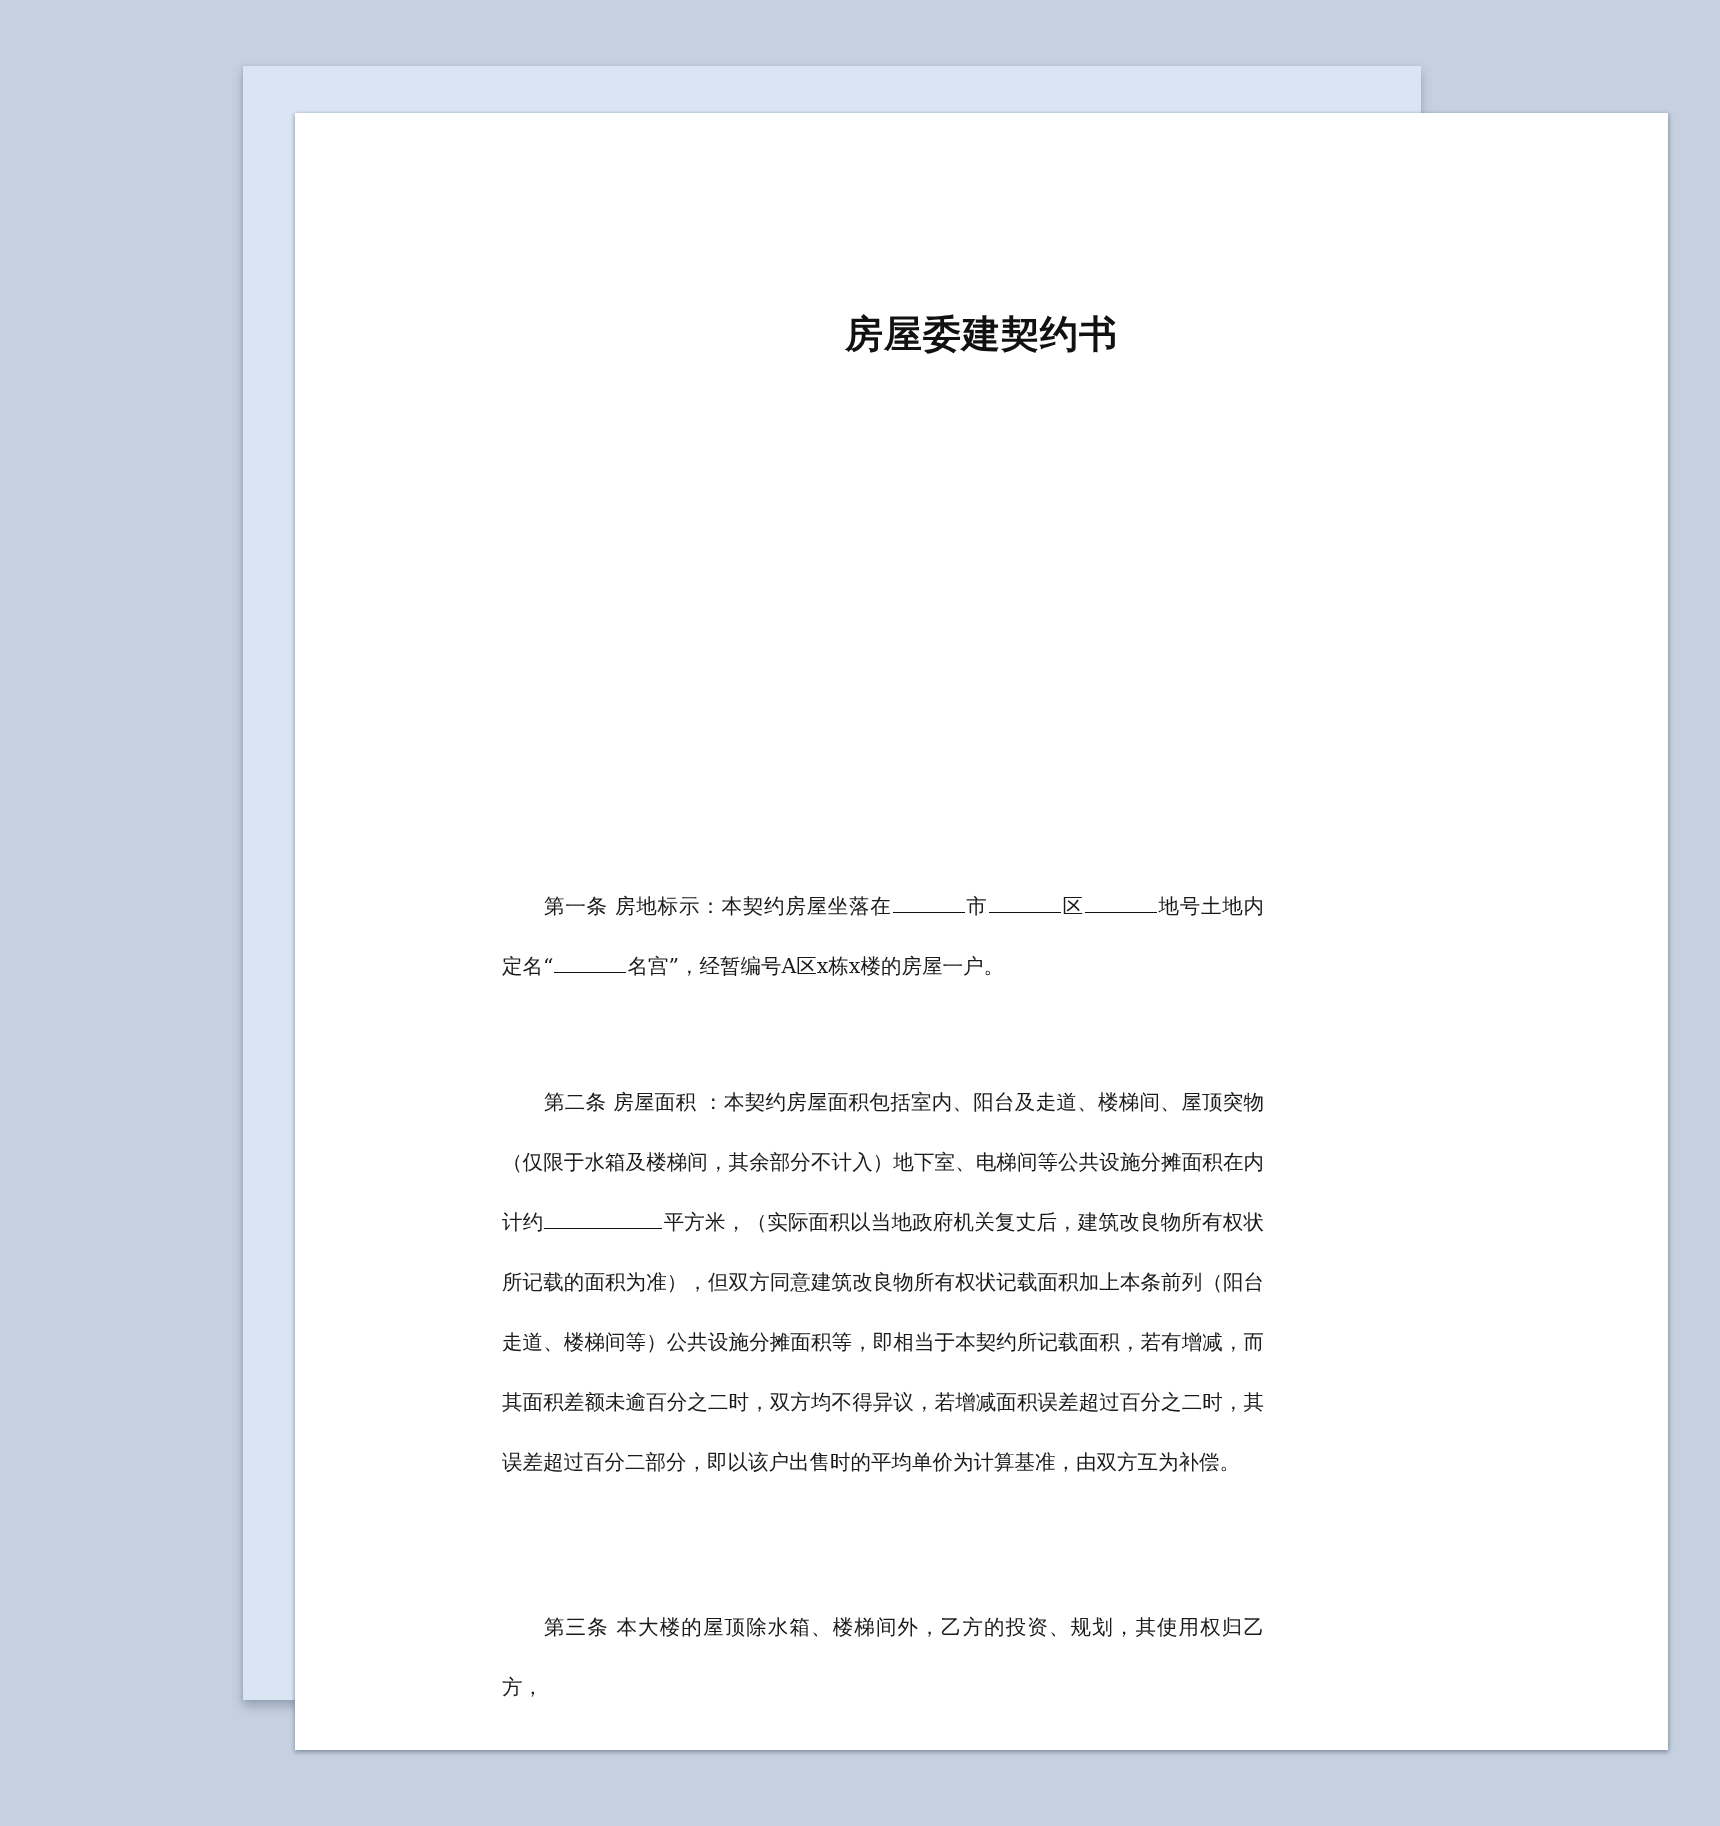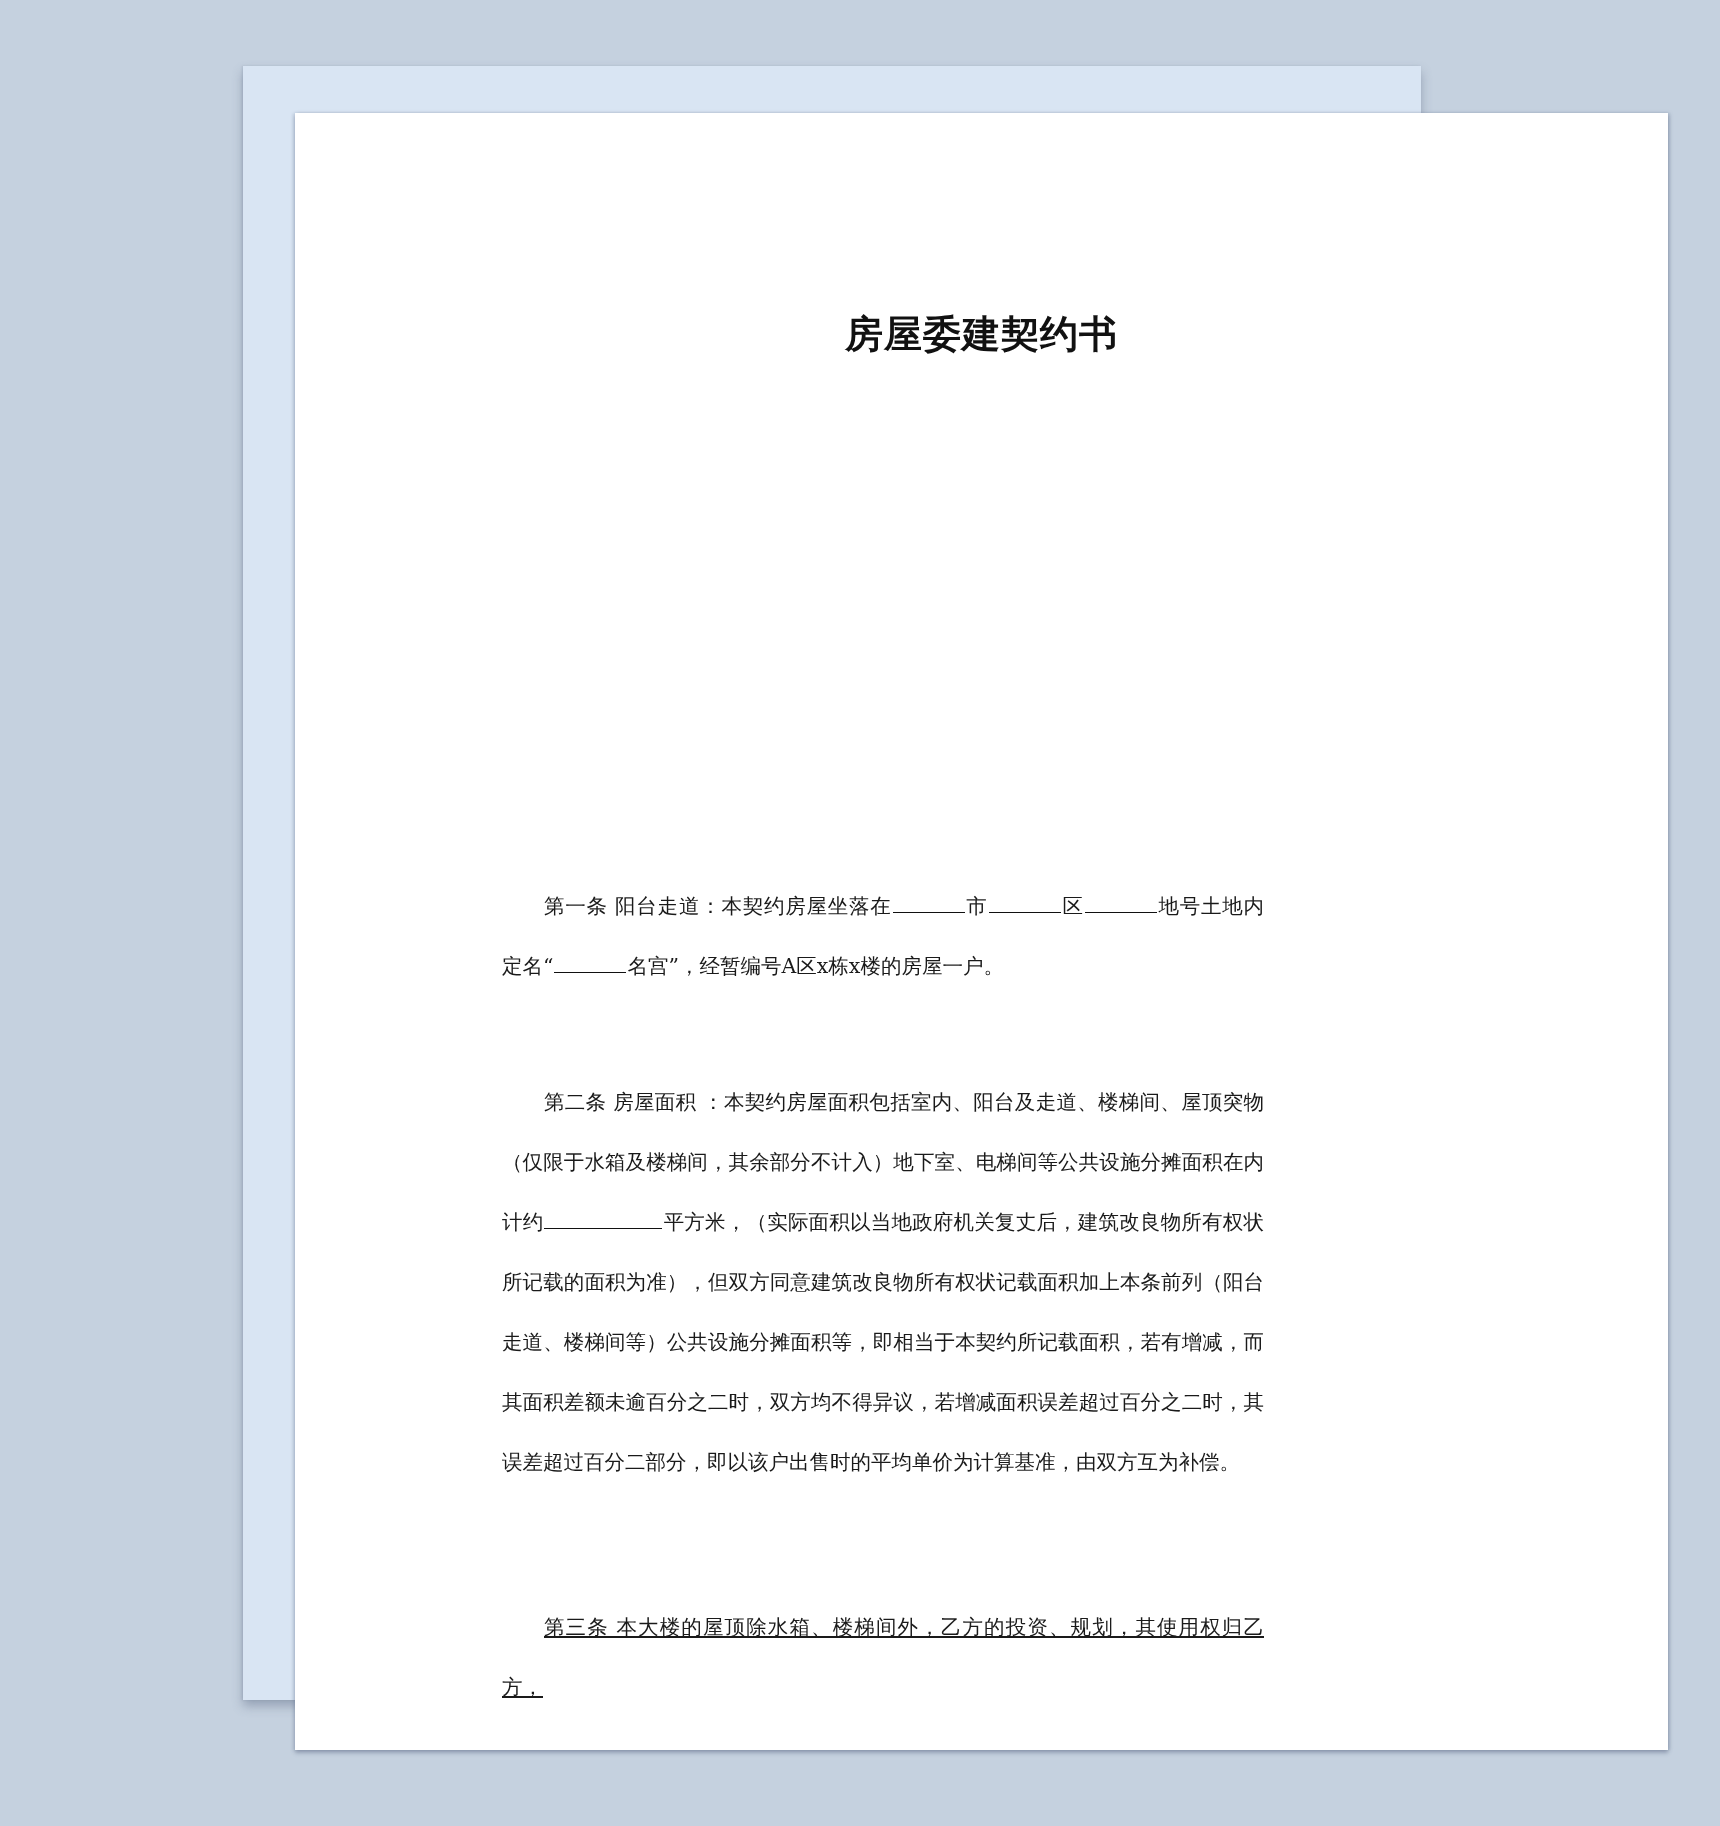--- a/index.html
+++ b/index.html
@@ -64,33 +64,33 @@
       border-bottom: 1.5px solid #111;
       height: 1.05em;
       vertical-align: baseline;
       margin: 0 1px;
     }
     .blank.w-long { width: 118px; }
     .blank.w-mid { width: 72px; }
     .p1 { top: 523px; }
     .p2 { top: 763px; }
     .p3 { top: 959px; }
-    .p4 { top: 1484px; text-decoration: underline; }
+    .p4 { top: 1484px; }
   </style>
 </head>
 <body>
 
 <div class="back-page"></div>
 
 <div class="front-page">
   <h1 class="doc-title">房屋委建契约书</h1>
 
 
   <div class="body-text p2">
-    <p class="para"><span>第一条  阳台走道：本契约房屋坐落在</span><span class="blank w-mid"></span><span>市</span><span class="blank w-mid"></span><span>区</span><span class="blank w-mid"></span><span>地号土地内定名“</span><span class="blank w-mid"></span><span>名宫”，经暂编号A区x栋x楼的房屋一户。</span></p>
+    <p class="para"><span>第一条  房地标示：本契约房屋坐落在</span><span class="blank w-mid"></span><span>市</span><span class="blank w-mid"></span><span>区</span><span class="blank w-mid"></span><span>地号土地内定名“</span><span class="blank w-mid"></span><span>名宫”，经暂编号A区x栋x楼的房屋一户。</span></p>
   </div>
 
   <div class="body-text p3">
     <p class="para"><span>第二条  房屋面积 ：本契约房屋面积包括室内、阳台及走道、楼梯间、屋顶突物（仅限于水箱及楼梯间，其余部分不计入）地下室、电梯间等公共设施分摊面积在内计约</span><span class="blank w-long"></span><span>平方米，（实际面积以当地政府机关复丈后，建筑改良物所有权状所记载的面积为准），但双方同意建筑改良物所有权状记载面积加上本条前列（阳台走道、楼梯间等）公共设施分摊面积等，即相当于本契约所记载面积，若有增减，而其面积差额未逾百分之二时，双方均不得异议，若增减面积误差超过百分之二时，其误差超过百分二部分，即以该户出售时的平均单价为计算基准，由双方互为补偿。</span></p>
   </div>
 
   <div class="body-text p4">
     <p class="para"><span>第三条  本大楼的屋顶除水箱、楼梯间外，乙方的投资、规划，其使用权归乙方，</span></p>
   </div>
 </div>

